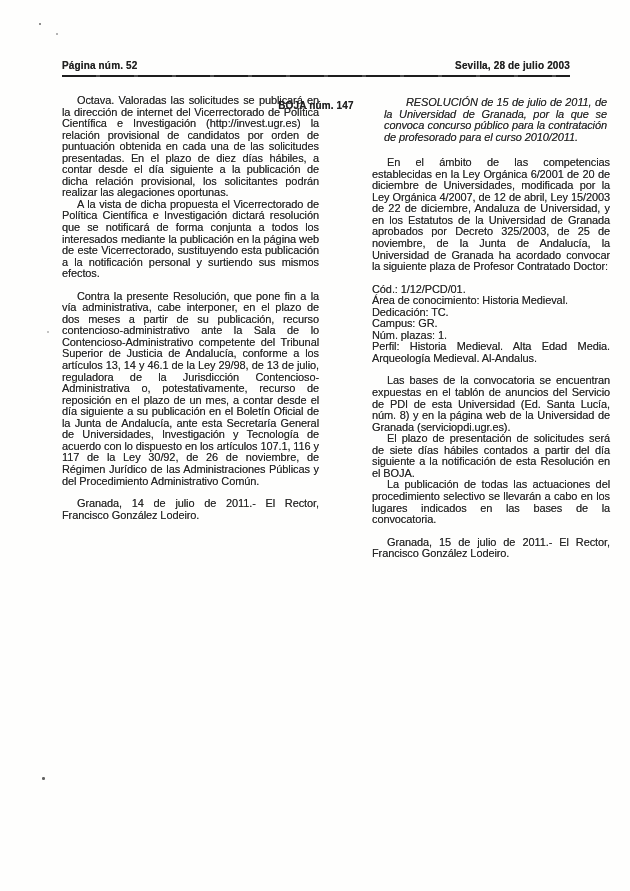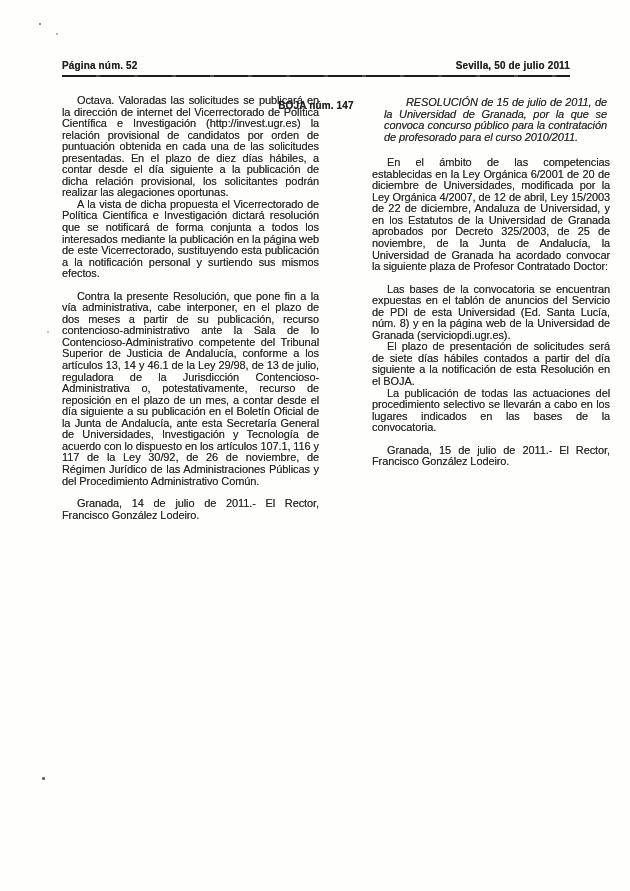--- a/index.html
+++ b/index.html
@@ -60,34 +60,42 @@
   .speck-4{left:47px;top:331px;width:1.5px;height:1.5px;opacity:.35;}
 </style>
 </head>
 <body>
 
 <div class="page">
 
   <header class="page-header">
     <span class="h-left">Página núm. 52</span>
     <span class="h-center">BOJA núm. 147</span>
-    <span class="h-right">Sevilla, 50 de julio 2011</span>
+    <span class="h-right">Sevilla, 28 de julio 2003</span>
   </header>
   <div class="header-rule"></div>
 
   <div class="col col-left">
     <p>Octava. Valoradas las solicitudes se publicará en la dirección de internet del Vicerrectorado de Política Científica e Investigación (http://invest.ugr.es) la relación provisional de candidatos por orden de puntuación obtenida en cada una de las solicitudes presentadas. En el plazo de diez días hábiles, a contar desde el día siguiente a la publicación de dicha relación provisional, los solicitantes podrán realizar las alegaciones oportunas.</p>
     <p>A la vista de dicha propuesta el Vicerrectorado de Política Científica e Investigación dictará resolución que se notificará de forma conjunta a todos los interesados mediante la publicación en la página web de este Vicerrectorado, sustituyendo esta publicación a la notificación personal y surtiendo sus mismos efectos.</p>
     <p class="mt">Contra la presente Resolución, que pone fin a la vía administrativa, cabe interponer, en el plazo de dos meses a partir de su publicación, recurso contencioso-administrativo ante la Sala de lo Contencioso-Administrativo competente del Tribunal Superior de Justicia de Andalucía, conforme a los artículos 13, 14 y 46.1 de la Ley 29/98, de 13 de julio, reguladora de la Jurisdicción Contencioso-Administrativa o, potestativamente, recurso de reposición en el plazo de un mes, a contar desde el día siguiente a su publicación en el Boletín Oficial de la Junta de Andalucía, ante esta Secretaría General de Universidades, Investigación y Tecnología de acuerdo con lo dispuesto en los artículos 107.1, 116 y 117 de la Ley 30/92, de 26 de noviembre, de Régimen Jurídico de las Administraciones Públicas y del Procedimiento Administrativo Común.</p>
     <p class="mt signature">Granada, 14 de julio de 2011.- El Rector, Francisco González Lodeiro.</p>
   </div>
 
   <div class="col col-right">
     <p class="res-heading">RESOLUCIÓN de 15 de julio de 2011, de la Universidad de Granada, por la que se convoca concurso público para la contratación de profesorado para el curso 2010/2011.</p>
     <p class="mt-lg">En el ámbito de las competencias establecidas en la Ley Orgánica 6/2001 de 20 de diciembre de Universidades, modificada por la Ley Orgánica 4/2007, de 12 de abril, Ley 15/2003 de 22 de diciembre, Andaluza de Universidad, y en los Estatutos de la Universidad de Granada aprobados por Decreto 325/2003, de 25 de noviembre, de la Junta de Andalucía, la Universidad de Granada ha acordado convocar la siguiente plaza de Profesor Contratado Doctor:</p>
+    <div class="details">
+      <p class="mt">Cód.: 1/12/PCD/01.</p>
+      <p>Área de conocimiento: Historia Medieval.</p>
+      <p>Dedicación: TC.</p>
+      <p>Campus: GR.</p>
+      <p>Núm. plazas: 1.</p>
+      <p>Perfil: Historia Medieval. Alta Edad Media. Arqueología Medieval. Al-Andalus.</p>
+    </div>
     <p class="mt">Las bases de la convocatoria se encuentran expuestas en el tablón de anuncios del Servicio de PDI de esta Universidad (Ed. Santa Lucía, núm. 8) y en la página web de la Universidad de Granada (serviciopdi.ugr.es).</p>
     <p>El plazo de presentación de solicitudes será de siete días hábiles contados a partir del día siguiente a la notificación de esta Resolución en el BOJA.</p>
     <p>La publicación de todas las actuaciones del procedimiento selectivo se llevarán a cabo en los lugares indicados en las bases de la convocatoria.</p>
     <p class="mt signature">Granada, 15 de julio de 2011.- El Rector, Francisco González Lodeiro.</p>
   </div>
 
   <span class="scan-speck speck-1"></span>
   <span class="scan-speck speck-2"></span>
   <span class="scan-speck speck-3"></span>
   <span class="scan-speck speck-4"></span>

